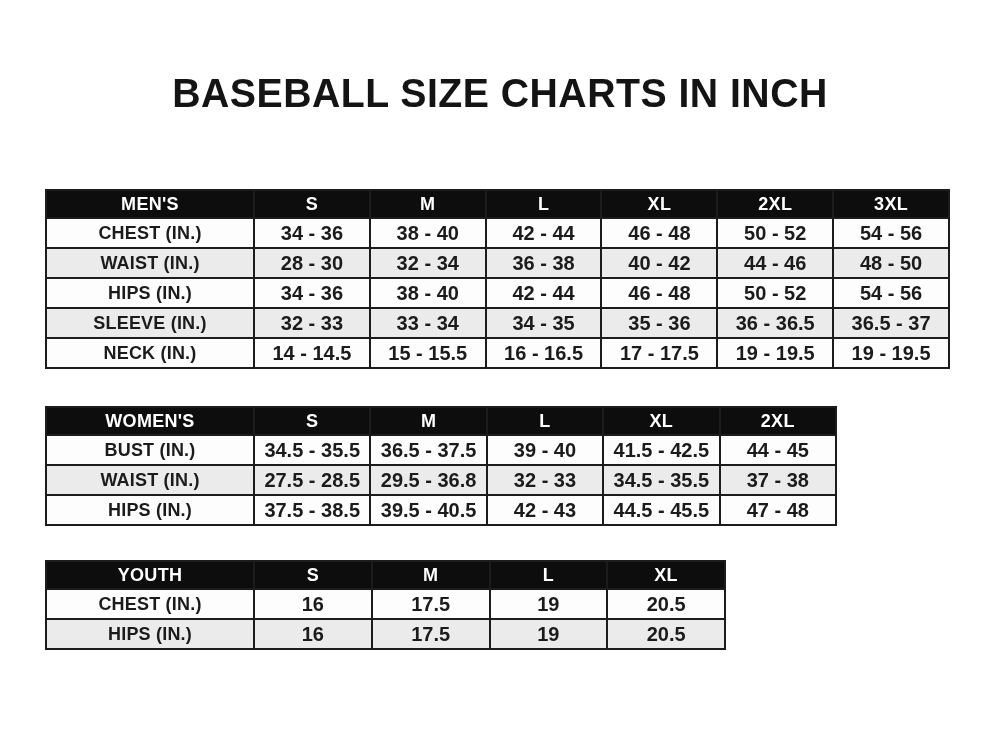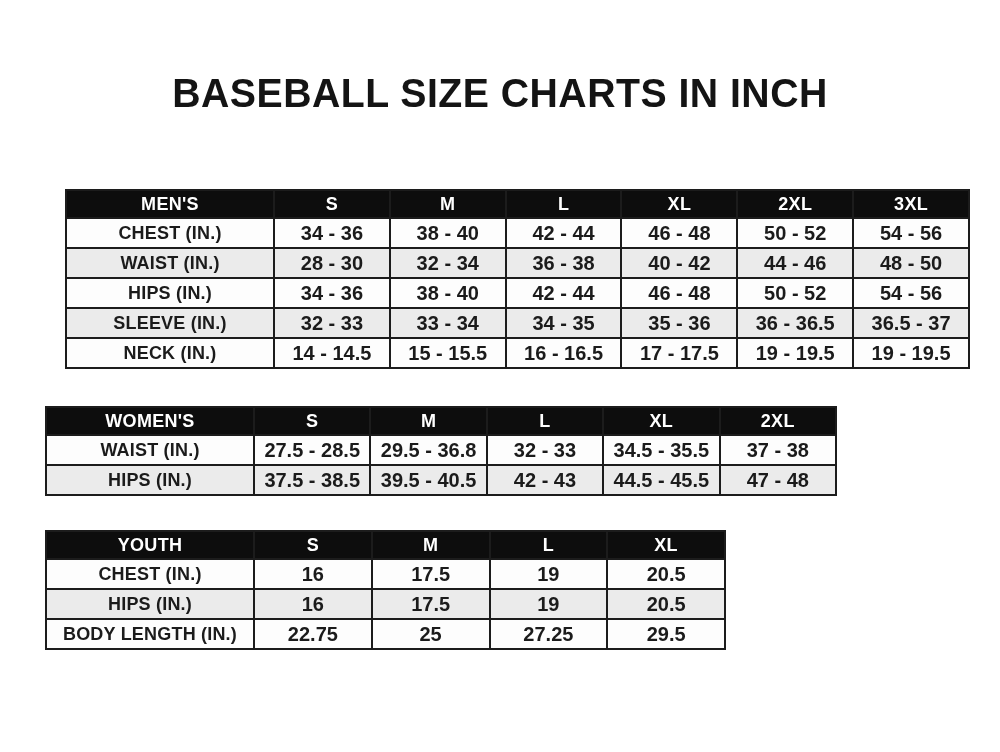--- a/index.html
+++ b/index.html
@@ -19,21 +19,21 @@
     font-weight: 700;
     letter-spacing: 0.5px;
     color: #141414;
     transform: scaleX(0.98);
   }
   .tables { padding-left: 45px; }
   table.size-table {
     border-collapse: collapse;
     table-layout: fixed;
   }
-  .t-men   { width: 905px; margin-top: 73px; margin-left: 20px; }
+  .t-men   { width: 905px; margin-top: 73px; }
   .t-women { width: 792px; margin-top: 37px; }
   .t-youth { width: 681px; margin-top: 34px; padding-left: 26px; }
   col.label-col { width: 208px; }
   th, td {
     border: 2px solid var(--border, #1c1c1c);
     text-align: center;
     vertical-align: middle;
     overflow: hidden;
     white-space: nowrap;
   }
@@ -149,20 +149,28 @@
             <th>WOMEN'S</th>
             <th>S</th>
             <th>M</th>
             <th>L</th>
             <th>XL</th>
             <th>2XL</th>
           </tr>
         </thead>
         <tbody>
           <tr>
+            <td class="label">BUST (IN.)</td>
+            <td class="value">34.5 - 35.5</td>
+            <td class="value">36.5 - 37.5</td>
+            <td class="value">39 - 40</td>
+            <td class="value">41.5 - 42.5</td>
+            <td class="value">44 - 45</td>
+          </tr>
+          <tr>
             <td class="label">WAIST (IN.)</td>
             <td class="value">27.5 - 28.5</td>
             <td class="value">29.5 - 36.8</td>
             <td class="value">32 - 33</td>
             <td class="value">34.5 - 35.5</td>
             <td class="value">37 - 38</td>
           </tr>
           <tr>
             <td class="label">HIPS (IN.)</td>
             <td class="value">37.5 - 38.5</td>
@@ -198,23 +206,16 @@
             <td class="value">19</td>
             <td class="value">20.5</td>
           </tr>
           <tr>
             <td class="label">HIPS (IN.)</td>
             <td class="value">16</td>
             <td class="value">17.5</td>
             <td class="value">19</td>
             <td class="value">20.5</td>
           </tr>
-          <tr>
-            <td class="label">BODY LENGTH (IN.)</td>
-            <td class="value">22.75</td>
-            <td class="value">25</td>
-            <td class="value">27.25</td>
-            <td class="value">29.5</td>
-          </tr>
         </tbody>
       </table>
   </div>
 </div>
 
 </body></html>

